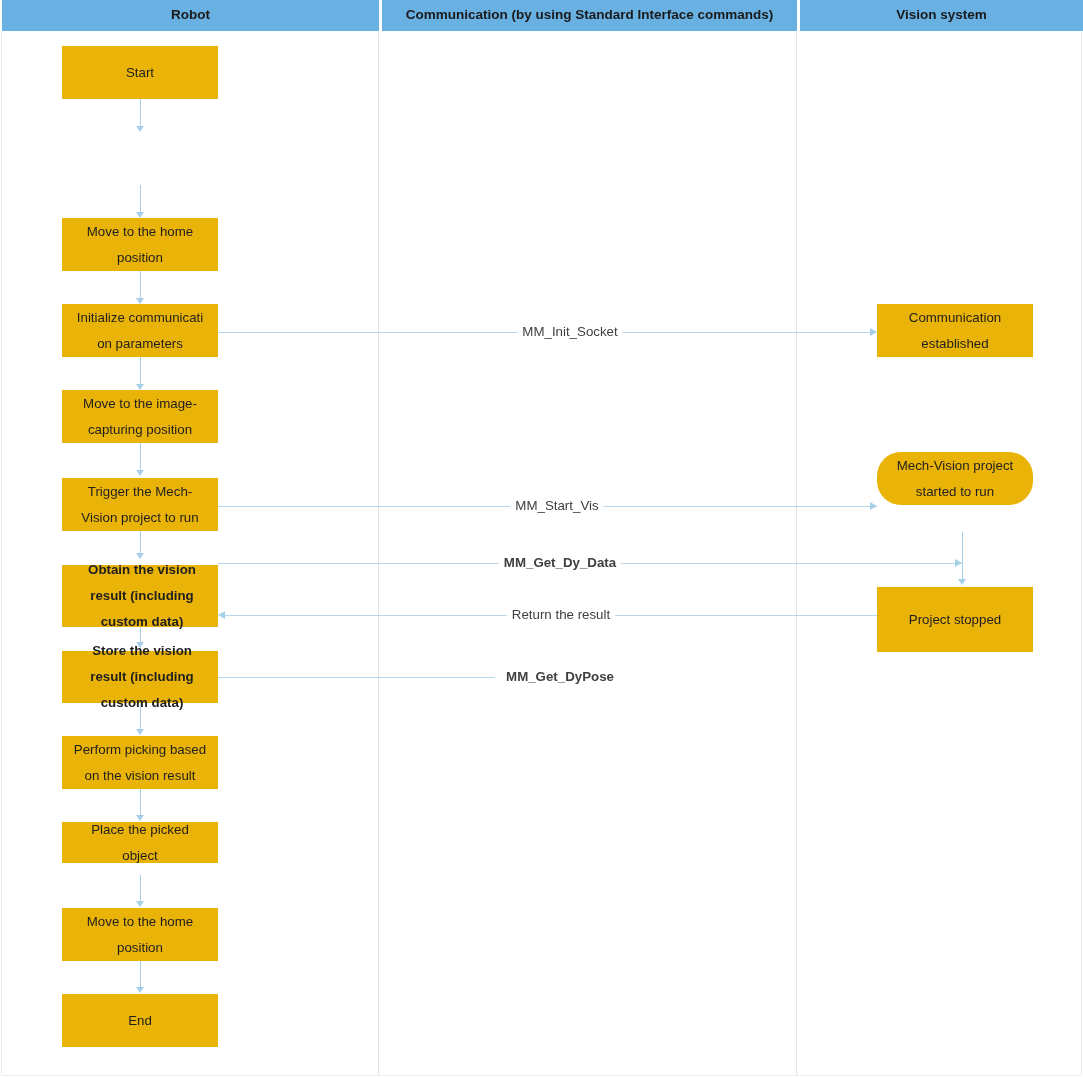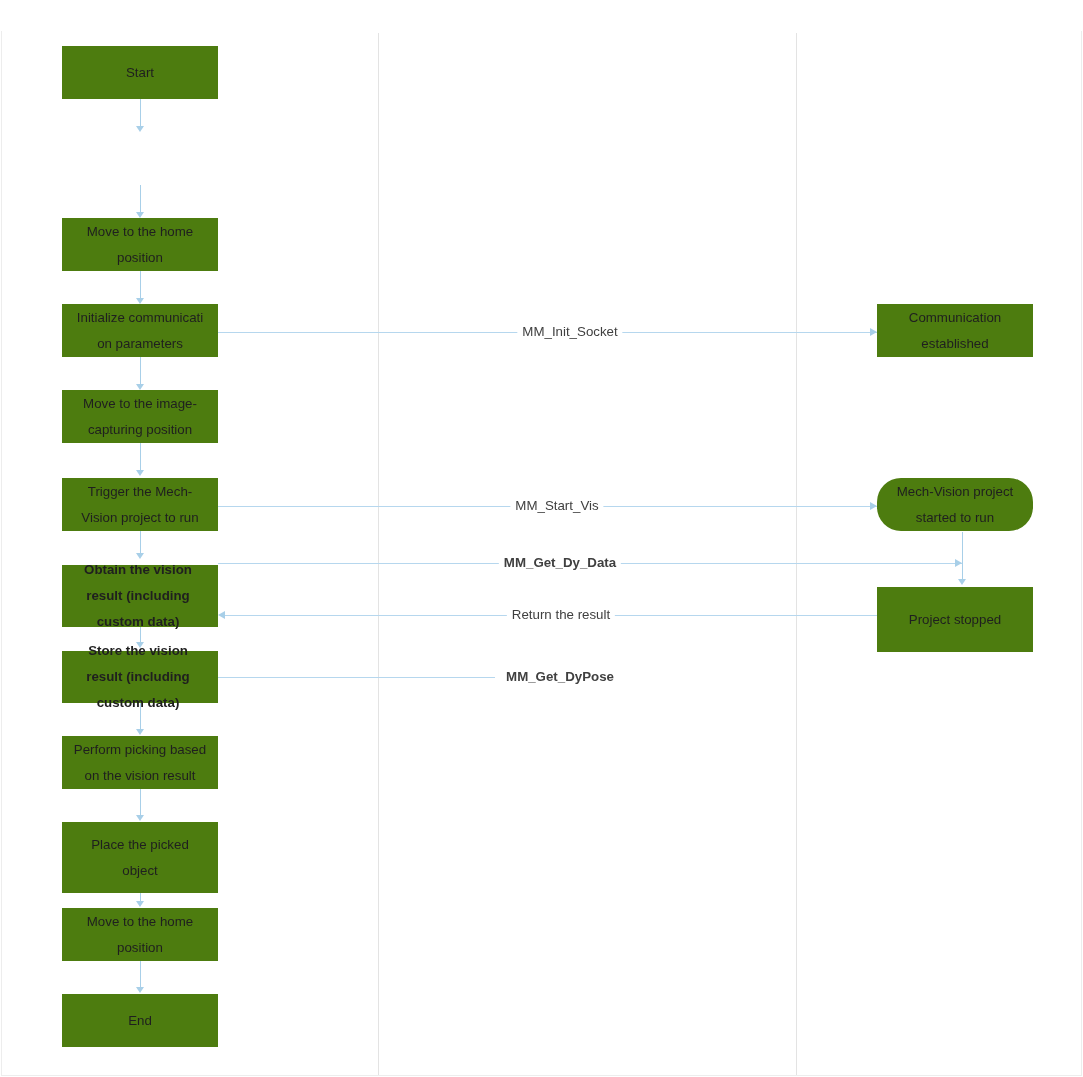--- a/index.html
+++ b/index.html
@@ -65,28 +65,28 @@
     height: 1045px;
     border: 1px solid #ededed;
     border-top: none;
     box-sizing: border-box;
     pointer-events: none;
   }
 
   
   .node {
     position: absolute;
-    background: #4d7c0f;
+    background: #eab308;
     color: #1f1f1f;
     font-size: 13.3px;
     line-height: 26px;
     text-align: center;
     display: flex;
     align-items: center;
-    justify-content: flex-start;
+    justify-content: flex-end;
     box-sizing: border-box;
   }
   .node .node-txt {
     display: block;
     width: 168px;
     white-space: pre-line;
   }
   .node.overflow .node-txt { width: 152px; }
   .node.bold { font-weight: bold; }
 
@@ -135,20 +135,31 @@
     transform: translate(-50%, -50%);
     line-height: 16px;
   }
   .msg-label.bold { font-weight: bold; }
 </style>
 </head>
 <body>
 
 <div id="canvas">
 
+  <div class="header-row">
+    <div class="lane-head robot">
+        <span>Robot</span>
+      </div>
+    <div class="lane-head comm">
+        <span>Communication (by using Standard Interface commands)</span>
+      </div>
+    <div class="lane-head vision">
+        <span>Vision system</span>
+      </div>
+  </div>
 
   <div class="lane-body robot"></div>
   <div class="lane-body comm"></div>
   <div class="lane-body vision"></div>
   <div class="outer-frame"></div>
 
   <div class="vline" style="left:140px; top:99px;  height:27px;"></div>
   <div class="arrow-down" style="left:136px; top:126px;"></div>
 
   <div class="vline" style="left:140px; top:185px; height:27px;"></div>
@@ -233,40 +244,40 @@
       <span class="node-txt">Store the vision
 result (including
 custom data)</span>
     </div>
 
   <div class="node" style="left:62px; top:736px; width:156px; height:53px;">
       <span class="node-txt">Perform picking based
 on the vision result</span>
     </div>
 
-  <div class="node" style="left:62px; top:822px; width:156px; height:71px;">
+  <div class="node" style="left:62px; top:822px; width:156px; height:41px;">
       <span class="node-txt">Place the picked
 object</span>
     </div>
 
   <div class="node" style="left:62px; top:908px; width:156px; height:53px;">
       <span class="node-txt">Move to the home
 position</span>
     </div>
 
   <div class="node" style="left:877px; top:304px; width:156px; height:53px;">
       <span class="node-txt">Communication
 established</span>
     </div>
 
   <div class="node" style="left:62px; top:994px; width:156px; height:53px;">
       <span class="node-txt">End</span>
     </div>
 
-  <div class="node" style="left:877px; top:478px; width:156px; height:53px;border-radius:24px;">
+  <div class="node" style="left:877px; top:452px; width:156px; height:53px;border-radius:24px;">
       <span class="node-txt">Mech-Vision project
 started to run</span>
     </div>
 
   <div class="node" style="left:877px; top:587px; width:156px; height:65px;">
       <span class="node-txt">Project stopped</span>
     </div>
 
   <div class="msg-label" style="left:570px; top:332px;">MM_Init_Socket</div>
   <div class="msg-label" style="left:557px; top:506px;">MM_Start_Vis</div>

